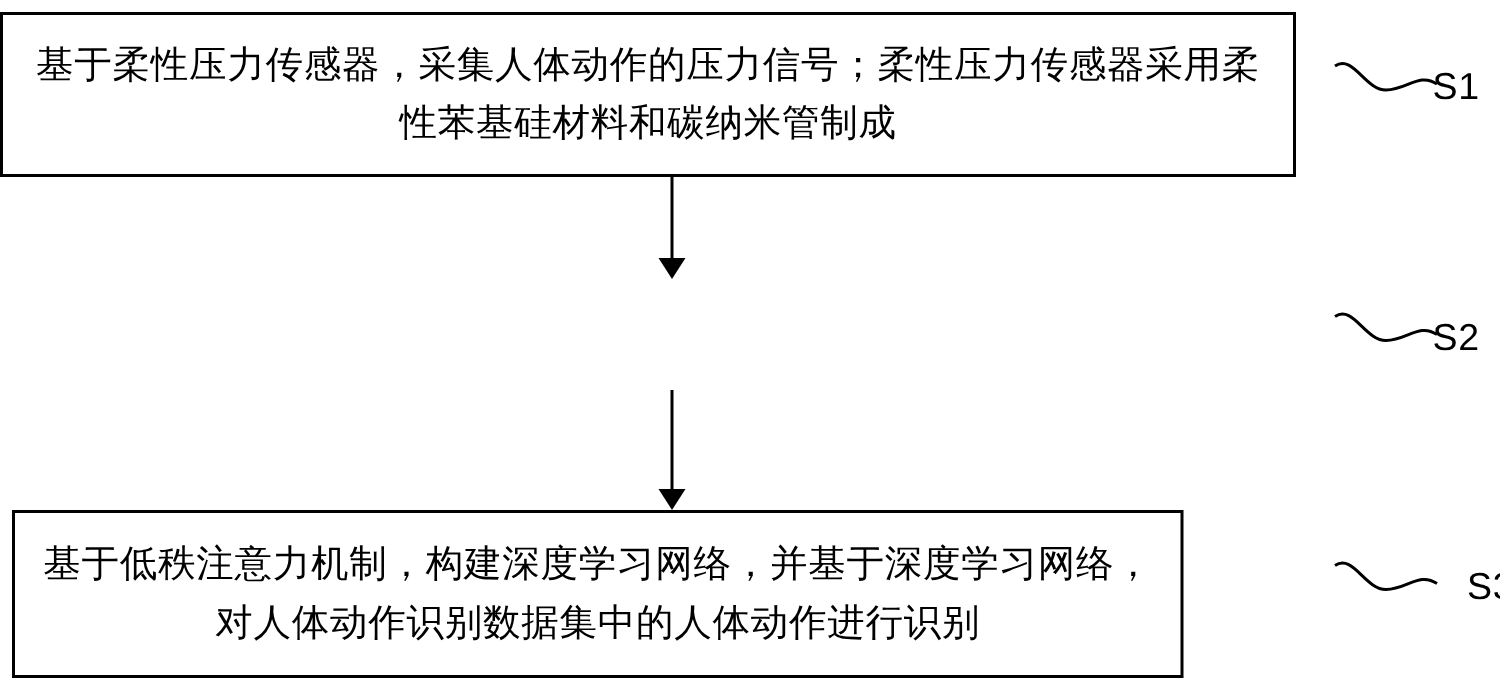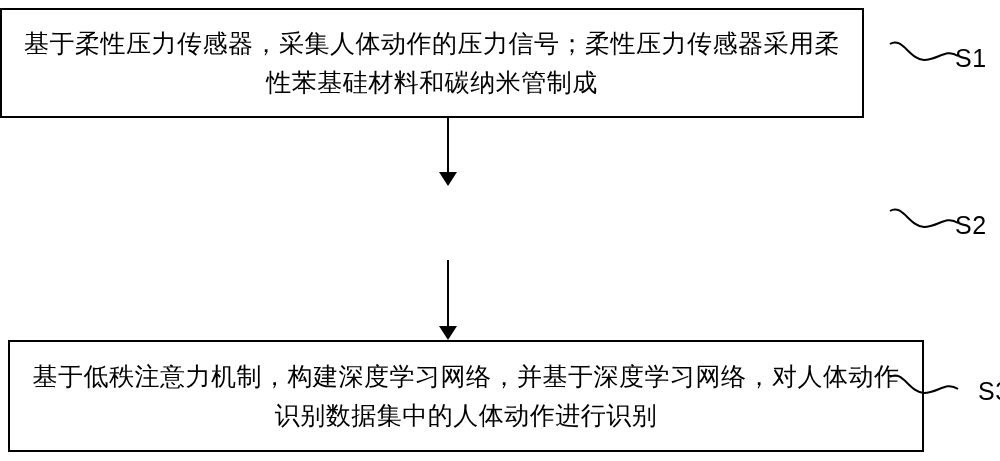--- a/index.html
+++ b/index.html
@@ -76,21 +76,21 @@
   <div class="arrow-head" style="left:439px; top:172px;"></div>
 
   <svg class="squiggle" style="left:888px; top:205px;" width="72" height="36" viewBox="0 0 72 36">
     <path d="M2,6 C14,-2 22,22 36,22 C50,22 58,10 70,18" fill="none" stroke="#000000" stroke-width="2"></path>
   </svg>
   <div class="step-label" style="left:955px; top:211px;">S2</div>
 
   <div class="arrow" style="left:447px; top:260px; height:68px;"></div>
   <div class="arrow-head" style="left:439px; top:326px;"></div>
 
-  <div class="step-box" style="left:8px; top:340px; width:916px; height:112px;">
+  <div class="step-box" style="left:8px; top:340px; width:781px; height:112px;">
     <span class="step-text">基于低秩注意力机制，构建深度学习网络，并基于深度学习网络，对人体动作识别数据集中的人体动作进行识别</span>
   </div>
   <svg class="squiggle" style="left:888px; top:371px;" width="72" height="36" viewBox="0 0 72 36">
     <path d="M2,6 C14,-2 22,22 36,22 C50,22 58,10 70,18" fill="none" stroke="#000000" stroke-width="2"></path>
   </svg>
   <div class="step-label" style="left:978px; top:377px;">S3</div>
 
 </div>
 
 </body></html>

